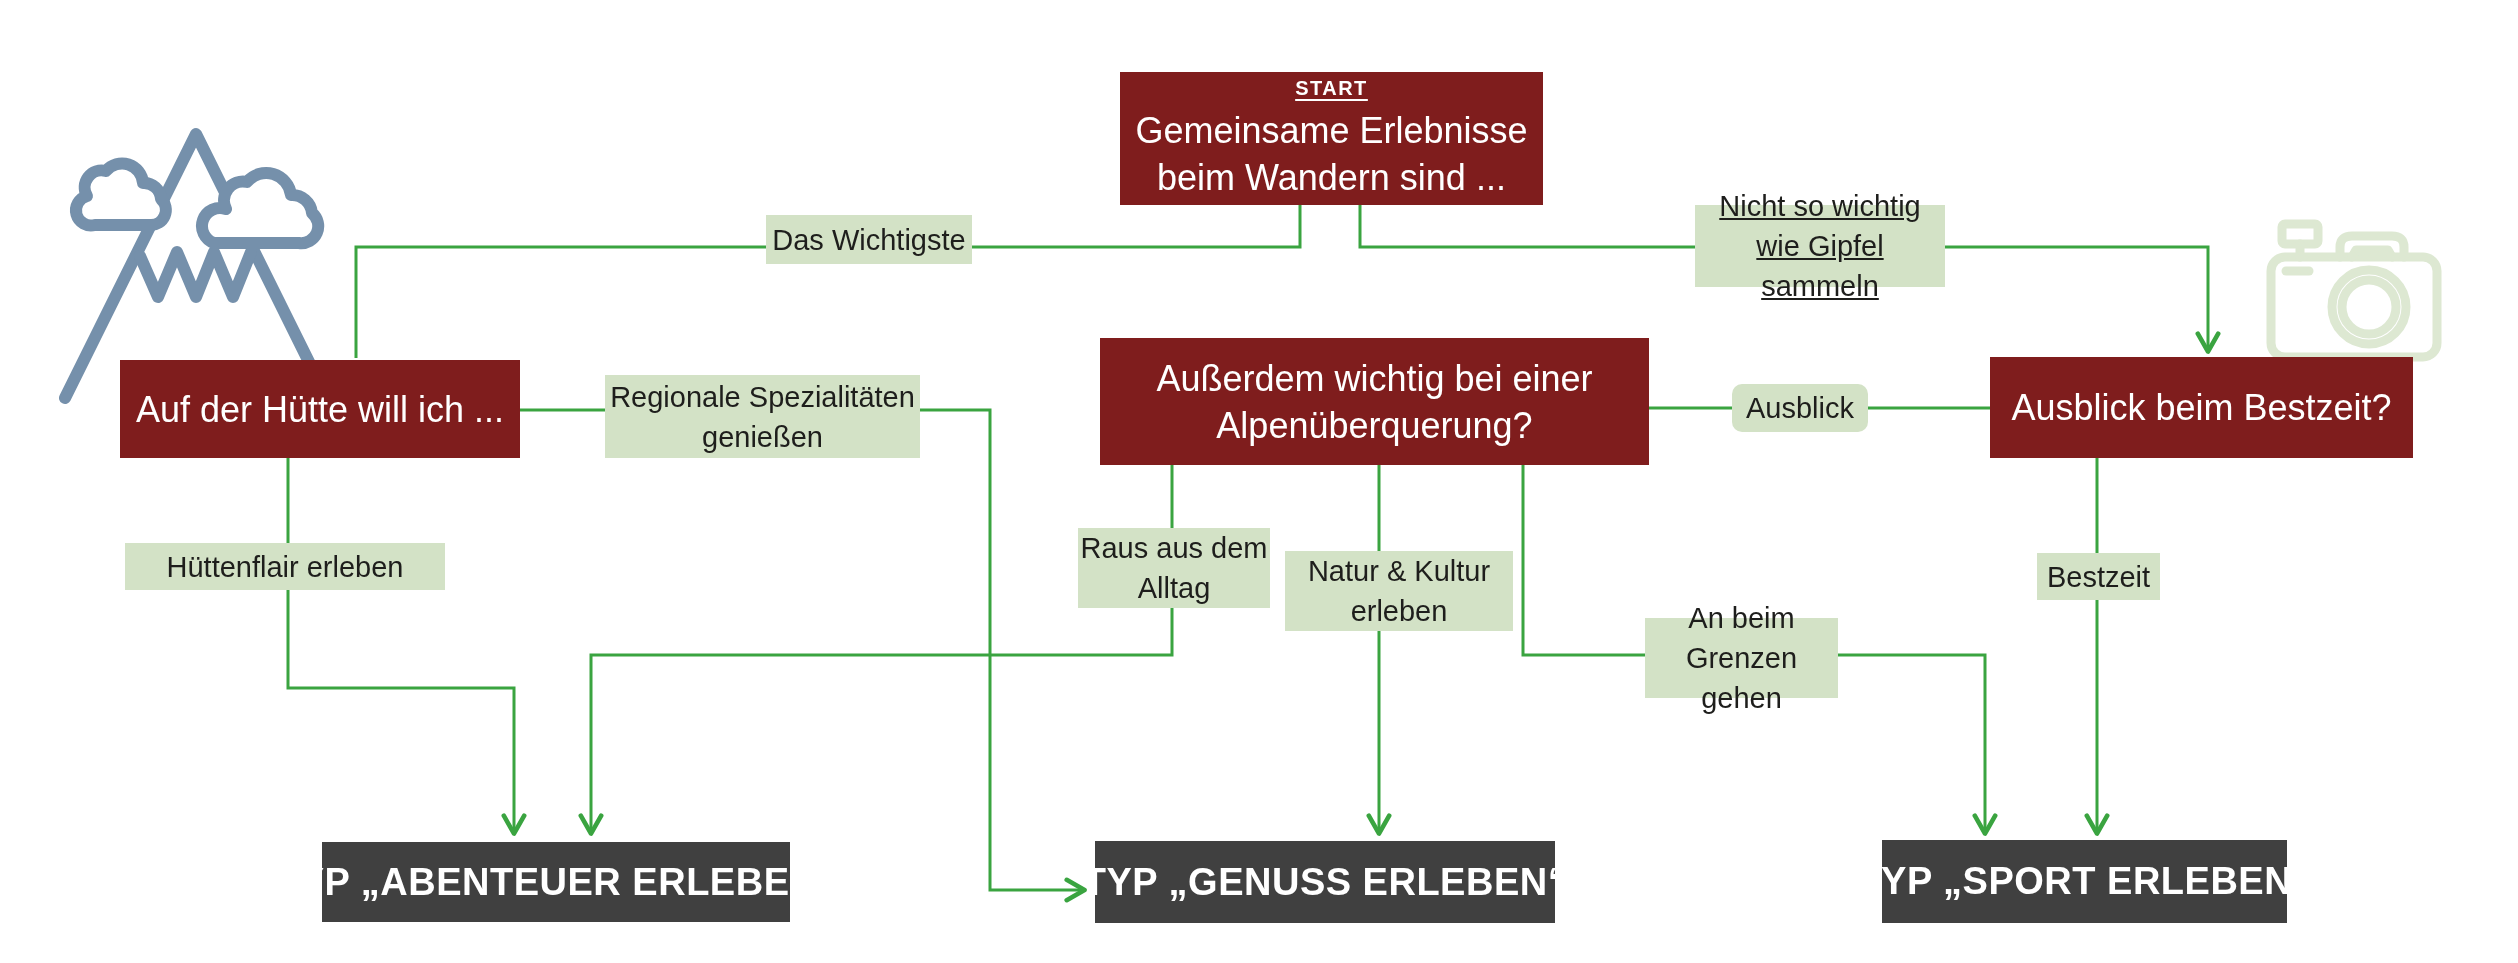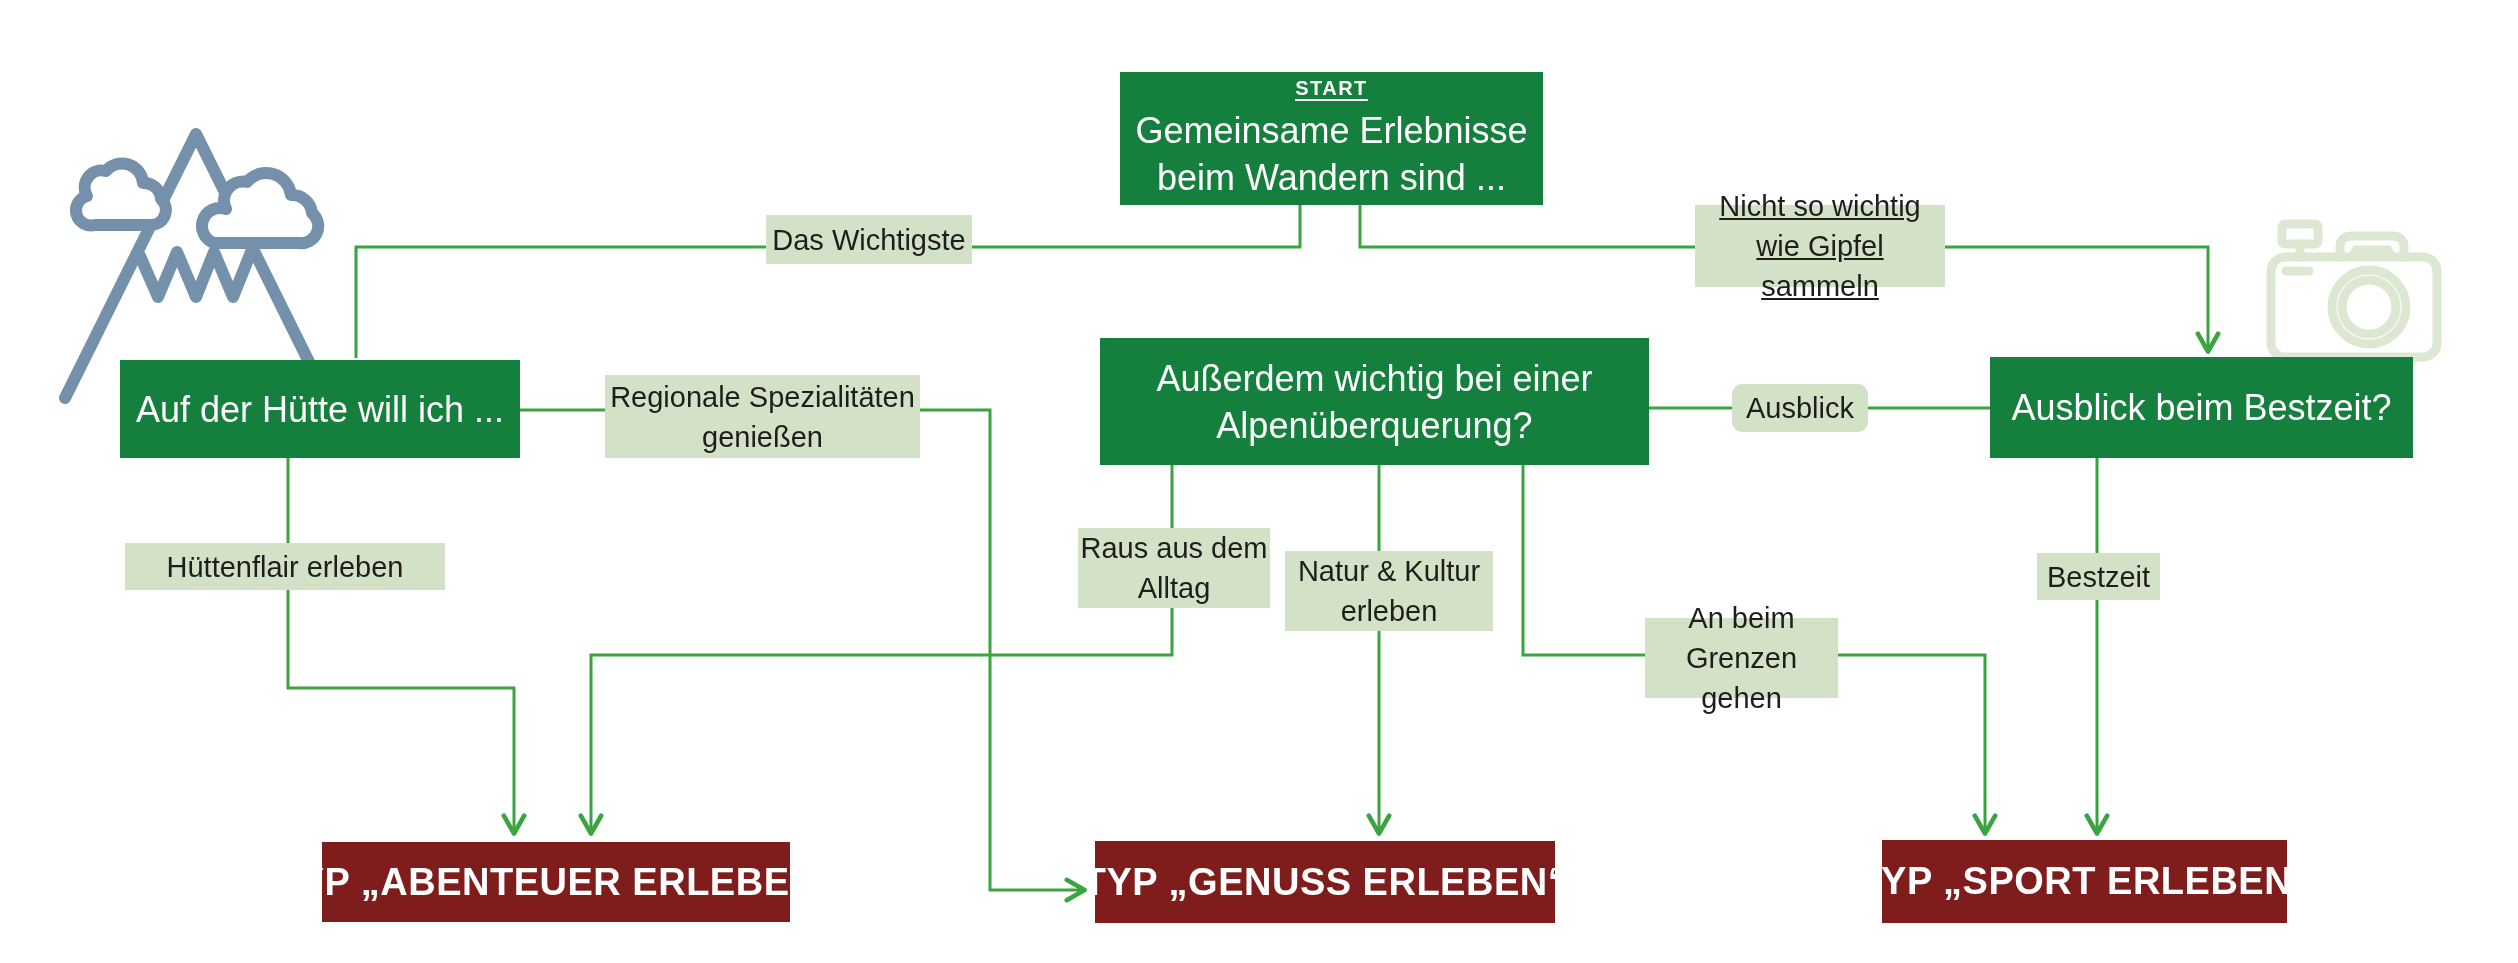--- a/index.html
+++ b/index.html
@@ -10,21 +10,21 @@
     background: #ffffff;
     font-family: "Liberation Sans", sans-serif;
     overflow: hidden;
   }
   #wires { position: absolute; left: 0; top: 0; }
 
   .abs { position: absolute; box-sizing: border-box; }
 
   
   .qnode {
-    background: #15803d;
+    background: #7f1d1d;
     color: #ffffff;
     display: flex;
     flex-direction: column;
     align-items: center;
     justify-content: center;
     text-align: center;
     font-weight: 500;
     font-size: 36px;
     line-height: 47px;
     white-space: nowrap;
@@ -47,21 +47,21 @@
     display: flex;
     align-items: center;
     justify-content: center;
     text-align: center;
     font-size: 29px;
     line-height: 40px;
   }
 
   
   .rnode {
-    background: #7f1d1d;
+    background: #404040;
     color: #ffffff;
     display: flex;
     align-items: center;
     justify-content: center;
     text-align: center;
     font-weight: bold;
     font-size: 38px;
     letter-spacing: 0.5px;
     white-space: nowrap;
   }
@@ -131,21 +131,21 @@
   <div class="abs alabel" style="left:766px; top:215px; width:206px; height:49px;">Das Wichtigste</div>
 
   <div class="abs alabel" style="left:1695px; top:205px; width:250px; height:82px;text-decoration:underline;">Nicht so wichtig wie Gipfel sammeln</div>
 
   <div class="abs alabel" style="left:605px; top:375px; width:315px; height:83px;">Regionale Spezialitäten genießen</div>
 
   <div class="abs alabel" style="left:125px; top:543px; width:320px; height:47px;">Hüttenflair erleben</div>
 
   <div class="abs alabel" style="left:1078px; top:528px; width:192px; height:80px;">Raus aus dem Alltag</div>
 
-  <div class="abs alabel" style="left:1285px; top:551px; width:208px; height:80px;">Natur &amp; Kultur erleben</div>
+  <div class="abs alabel" style="left:1285px; top:551px; width:228px; height:80px;">Natur &amp; Kultur erleben</div>
 
   <div class="abs alabel" style="left:1732px; top:384px; width:136px; height:48px;border-radius:10px;">Ausblick</div>
 
   <div class="abs alabel" style="left:1645px; top:618px; width:193px; height:80px;">An beim Grenzen gehen</div>
 
   <div class="abs alabel" style="left:2037px; top:553px; width:123px; height:47px;">Bestzeit</div>
 
   <div class="abs rnode" style="left:322px; top:842px; width:468px; height:80px;">TYP „ABENTEUER ERLEBEN“</div>
 
   <div class="abs rnode" style="left:1095px; top:841px; width:460px; height:82px;">TYP „GENUSS ERLEBEN“</div>

